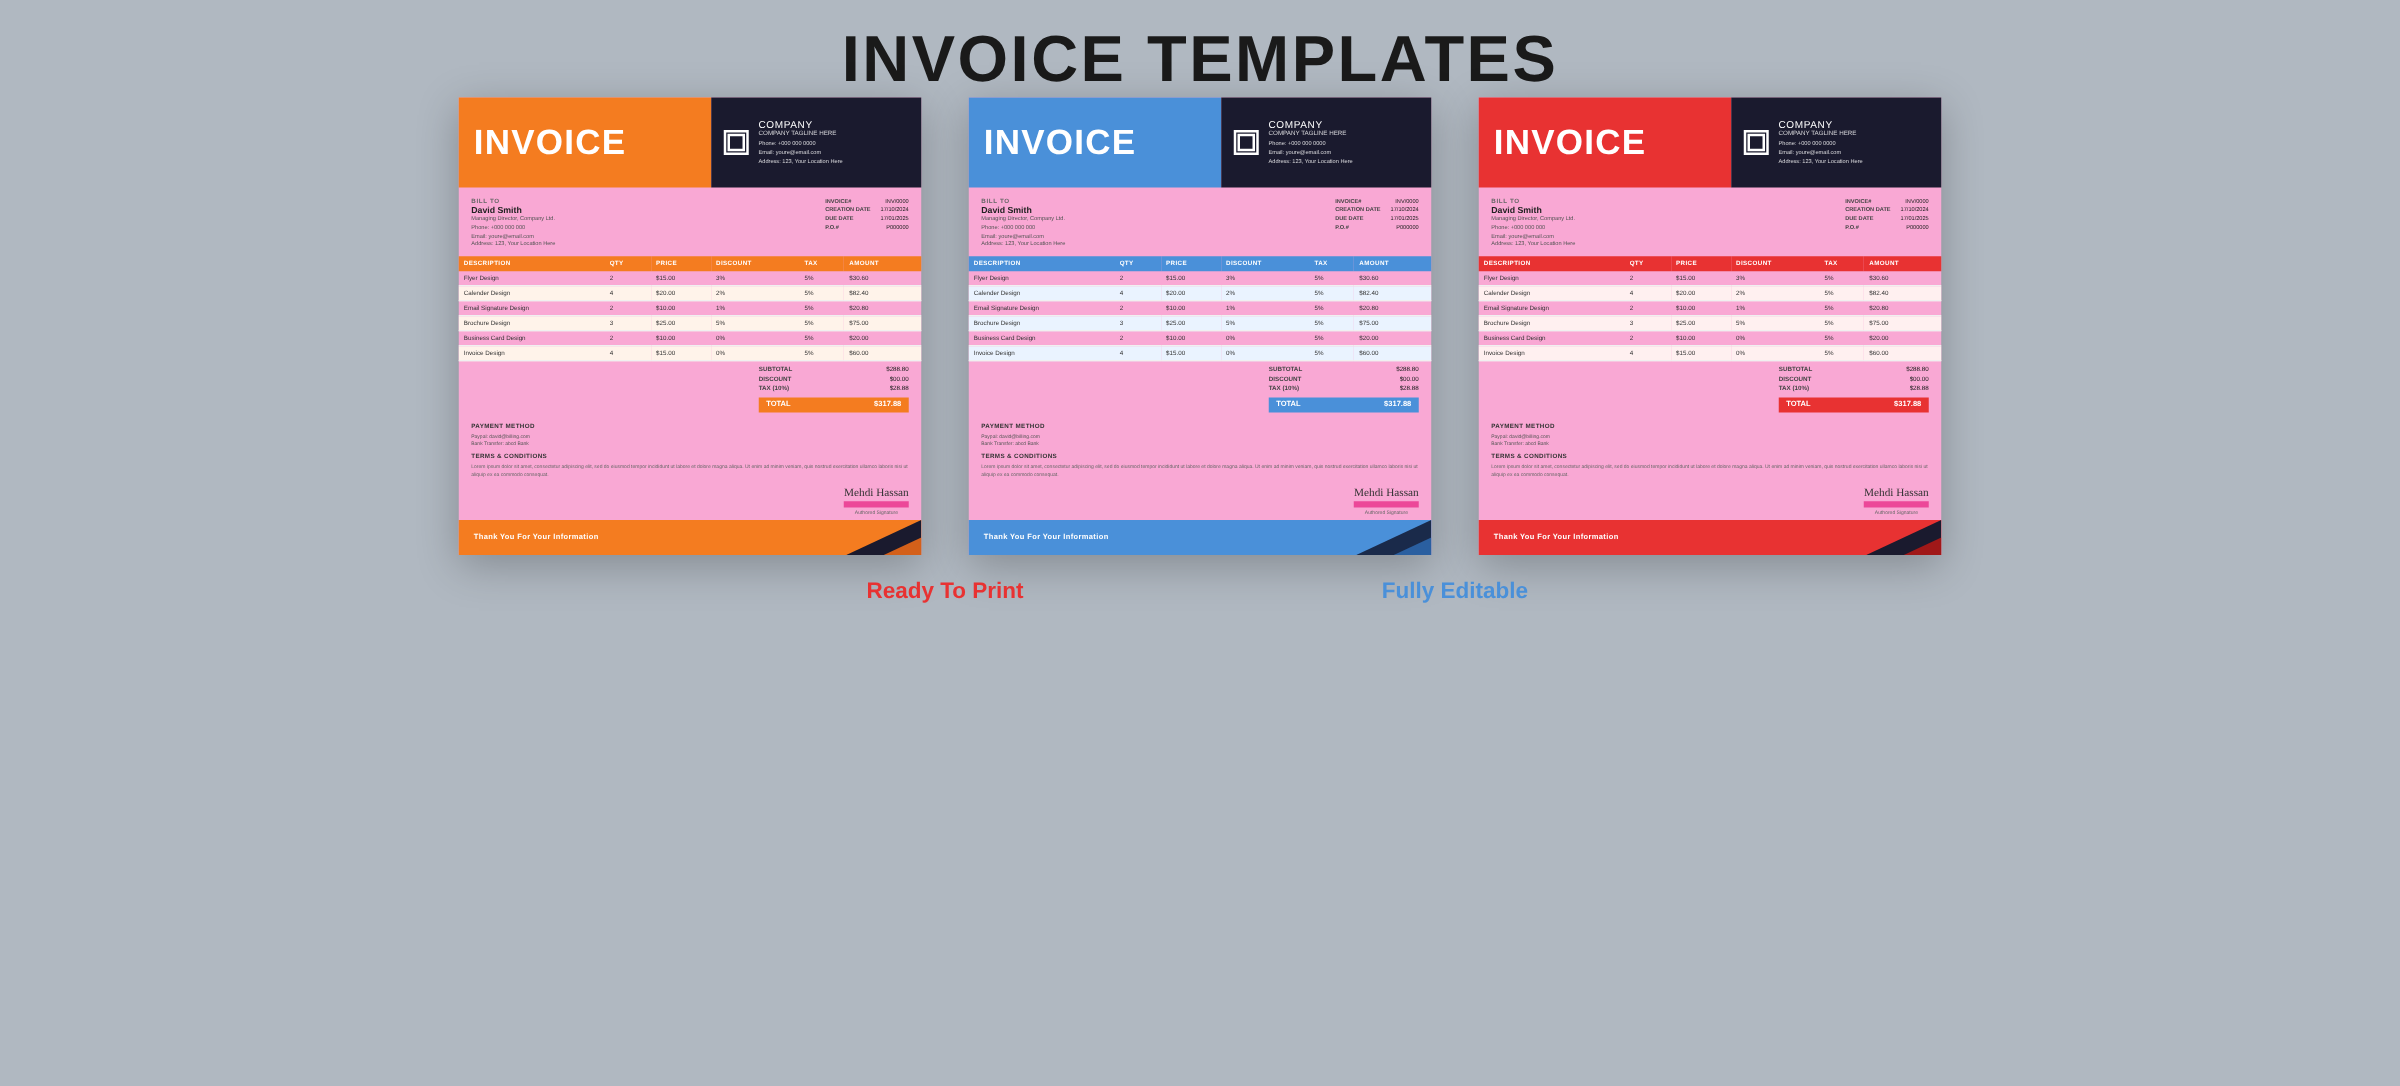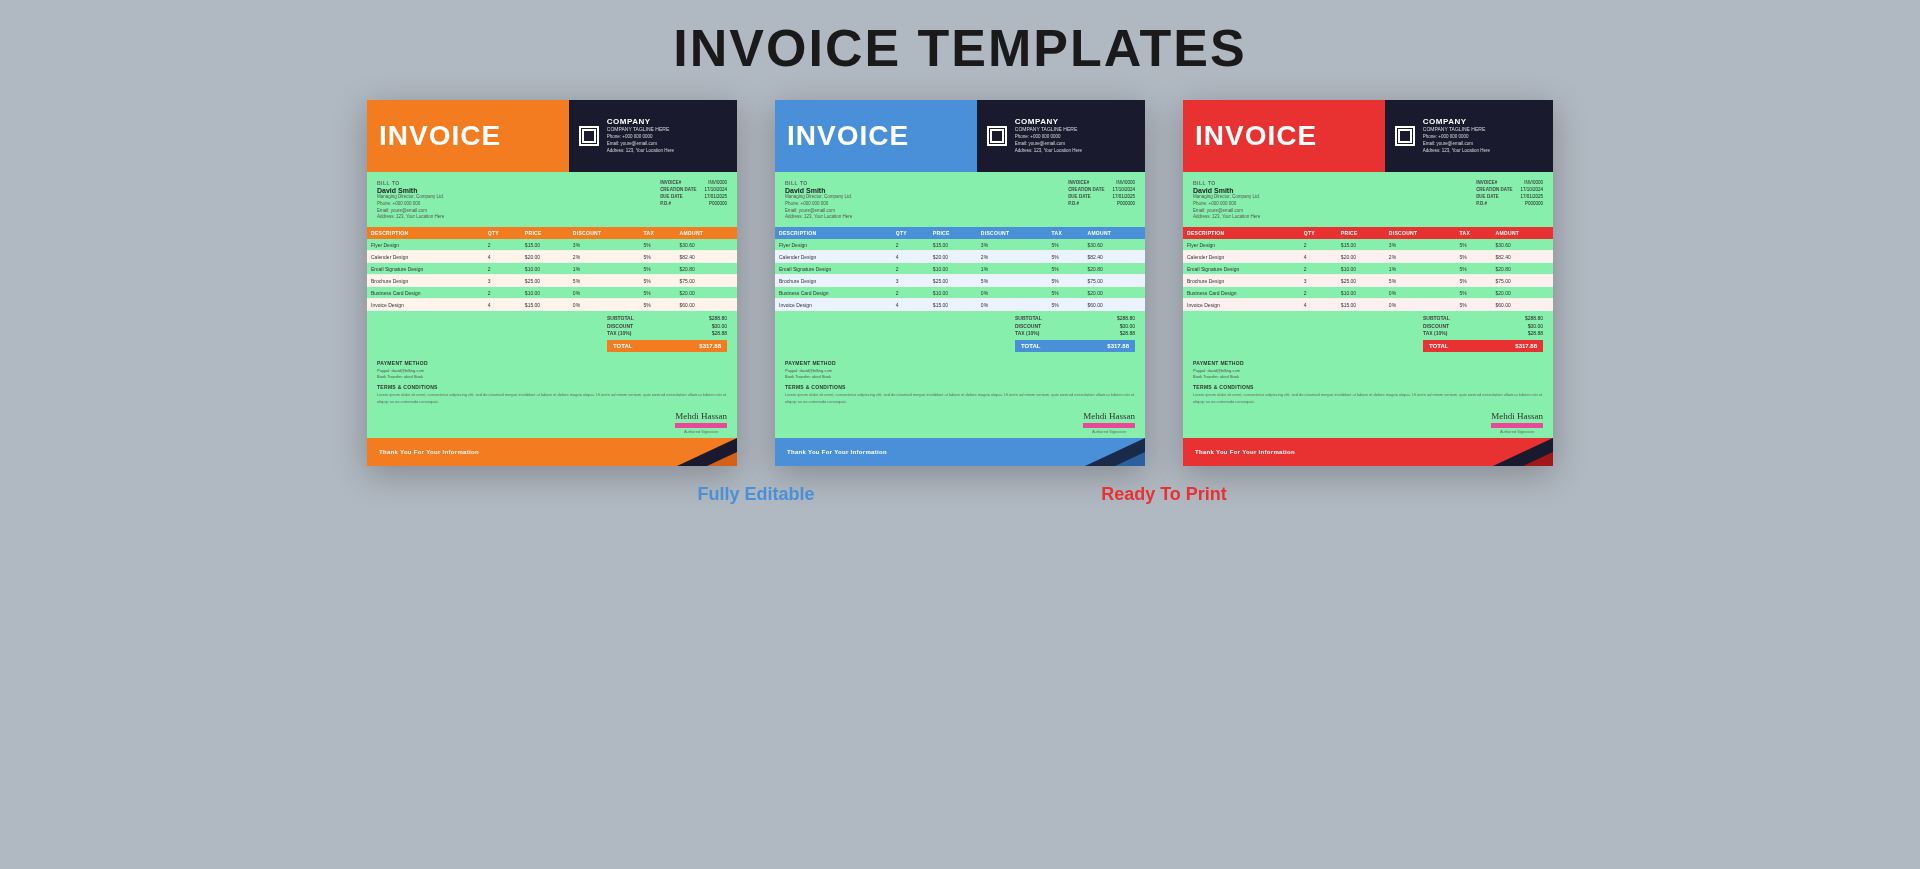--- a/index.html
+++ b/index.html
@@ -13,36 +13,35 @@
       flex-direction: column;
       align-items: center;
     }
 
     .page-title {
       font-size: 52px;
       font-weight: 900;
       color: #1a1a1a;
       letter-spacing: 2px;
       margin-top: 18px;
-      margin-bottom: 22px;
       text-align: center;
     }
 
     .templates-row {
       display: flex;
       flex-direction: row;
       gap: 38px;
       justify-content: center;
       align-items: flex-start;
     }
 
     
     .invoice-card {
       width: 370px;
-      background: #86efac;
+      background: #f9a8d4;
       box-shadow: 0 8px 32px rgba(0,0,0,0.25);
       display: flex;
       flex-direction: column;
       font-size: 6.2px;
     }
 
     
     .inv-header {
       display: flex;
       flex-direction: row;
@@ -83,21 +82,21 @@
       content: '';
       width: 10px;
       height: 10px;
       border: 2px solid #fff;
     }
     .inv-company-info {
       color: #fff;
     }
     .inv-company-name {
       font-size: 8px;
-      font-weight: 700;
+      font-weight: 400;
       letter-spacing: 0.5px;
     }
     .inv-company-tagline {
       font-size: 5px;
       opacity: 0.8;
     }
     .inv-company-details {
       font-size: 4.5px;
       opacity: 0.8;
       margin-top: 2px;
@@ -831,15 +830,15 @@
       <svg class="inv-footer-triangle" viewBox="0 0 60 28">
         <polygon points="0,28 60,0 60,28" class="inv-footer-tri-main"></polygon>
         <polygon points="30,28 60,14 60,28" class="inv-footer-tri-accent"></polygon>
       </svg>
     </div>
   </div>
 
 </div>
 
 <div class="footer-labels">
+  <div class="footer-label footer-label-red">Ready To Print</div>
   <div class="footer-label footer-label-blue">Fully Editable</div>
-  <div class="footer-label footer-label-red">Ready To Print</div>
 </div>
 
 </body></html>

